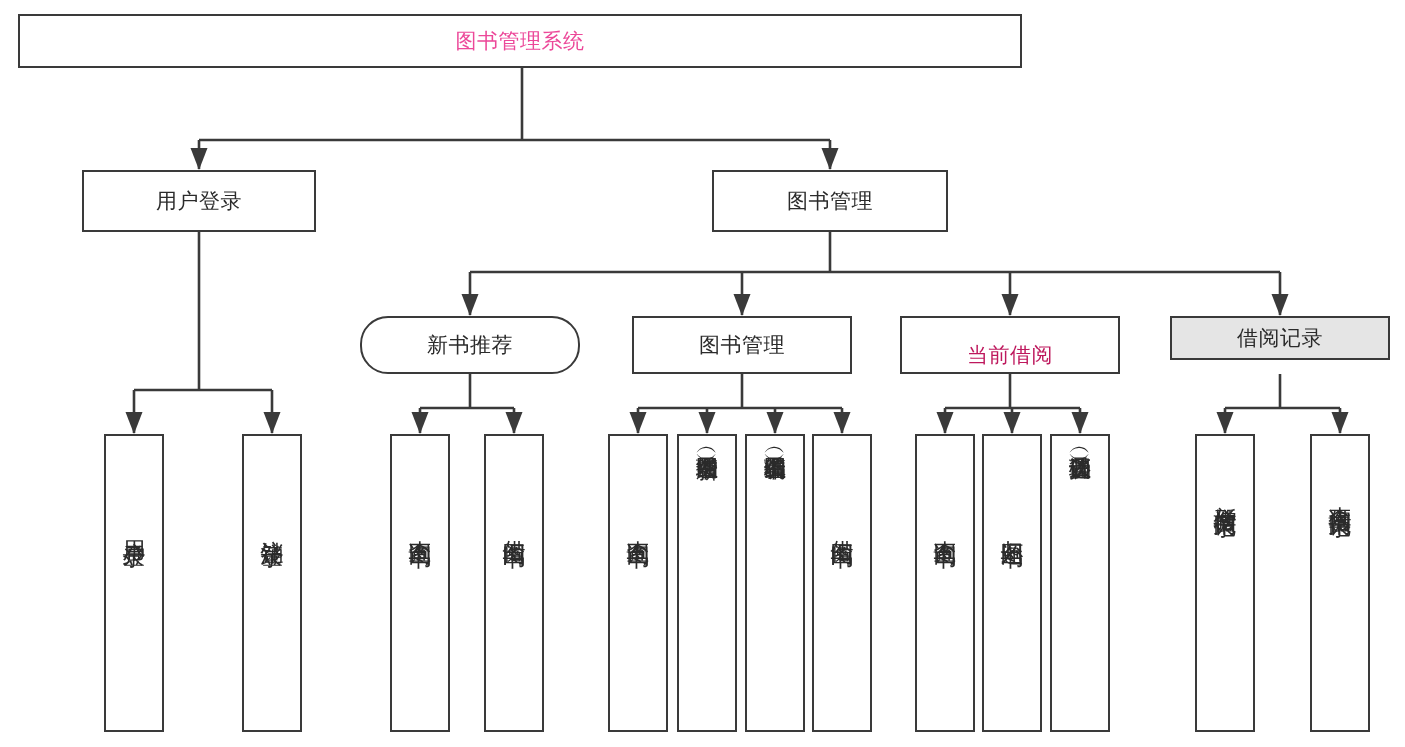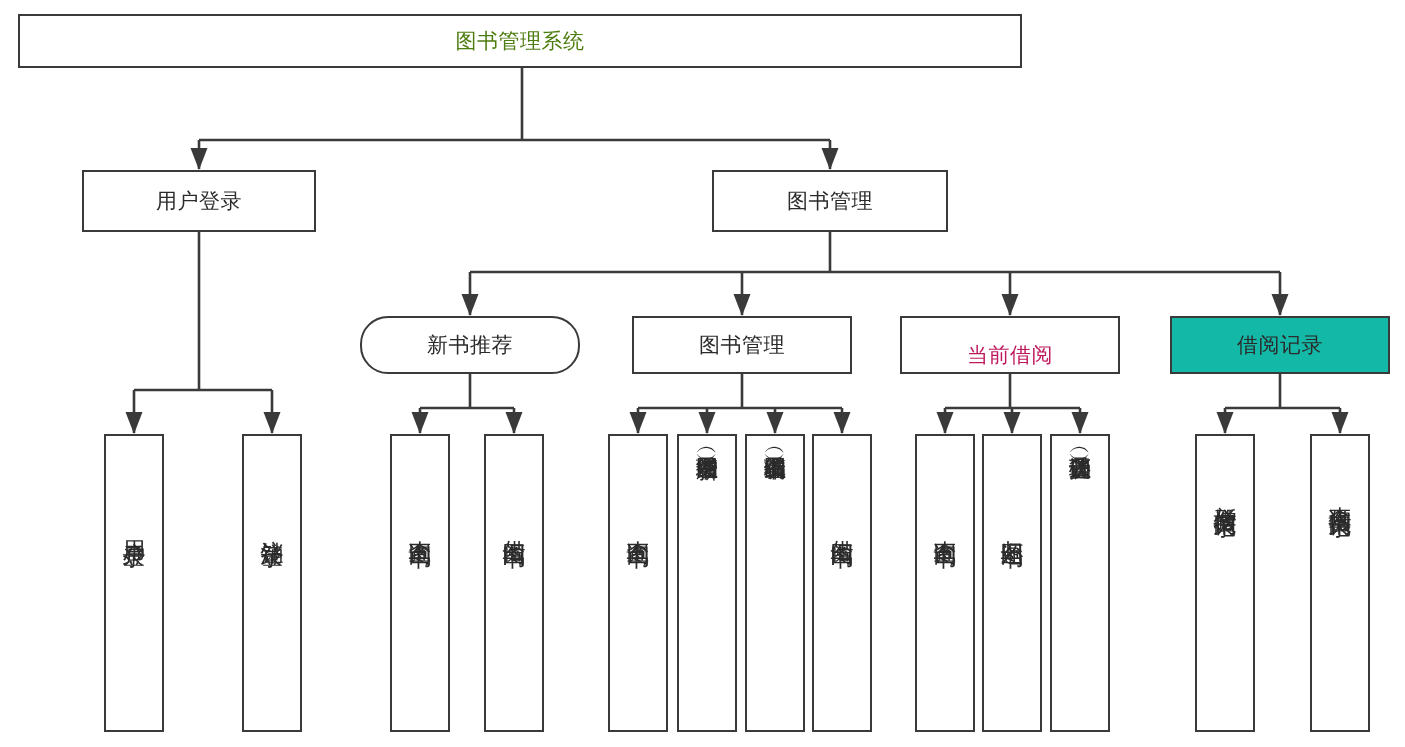--- a/index.html
+++ b/index.html
@@ -134,38 +134,38 @@
       <polygon points="1071.5,412 1088.5,412 1080,434" fill="#3a3a3a"></polygon>
       <line x1="1280" y1="374" x2="1280" y2="408" stroke="#3a3a3a" stroke-width="2.6"></line>
       <line x1="1225" y1="408" x2="1340" y2="408" stroke="#3a3a3a" stroke-width="2.6"></line>
       <line x1="1225" y1="408" x2="1225" y2="433" stroke="#3a3a3a" stroke-width="2.6"></line>
       <polygon points="1216.5,412 1233.5,412 1225,434" fill="#3a3a3a"></polygon>
       <line x1="1340" y1="408" x2="1340" y2="433" stroke="#3a3a3a" stroke-width="2.6"></line>
       <polygon points="1331.5,412 1348.5,412 1340,434" fill="#3a3a3a"></polygon>
     </svg>
   <div id="node-layer">
       <div class="node-box horizontal" style="left: 18px; top: 14px; width: 1004px; height: 54px; border-color: rgb(58, 58, 58); background: rgb(255, 255, 255);">
-        <span class="node-label" style="color: #4d7c0f;">图书管理系统</span>
+        <span class="node-label" style="color: #ec4899;">图书管理系统</span>
       </div>
       <div class="node-box horizontal" style="left: 82px; top: 170px; width: 234px; height: 62px; border-color: rgb(58, 58, 58); background: rgb(255, 255, 255);">
         <span class="node-label" style="color: rgb(43, 43, 43);">用户登录</span>
       </div>
       <div class="node-box horizontal" style="left: 712px; top: 170px; width: 236px; height: 62px; border-color: rgb(58, 58, 58); background: rgb(255, 255, 255);">
         <span class="node-label" style="color: rgb(43, 43, 43);">图书管理</span>
       </div>
       <div class="node-box horizontal" style="left: 360px; top: 316px; width: 220px; height: 58px; border-color: rgb(58, 58, 58); background: rgb(255, 255, 255); border-radius: 28px;">
         <span class="node-label" style="color: rgb(43, 43, 43);">新书推荐</span>
       </div>
       <div class="node-box horizontal" style="left: 632px; top: 316px; width: 220px; height: 58px; border-color: rgb(58, 58, 58); background: rgb(255, 255, 255);">
         <span class="node-label" style="color: rgb(43, 43, 43);">图书管理</span>
       </div>
       <div class="node-box horizontal" style="left: 900px; top: 316px; width: 220px; height: 58px; border-color: rgb(58, 58, 58); background: rgb(255, 255, 255);">
         <span class="node-label" style="color: #be185d; margin-top: 20px;">当前借阅</span>
       </div>
-      <div class="node-box horizontal" style="left: 1170px; top: 316px; width: 220px; height: 58px; border-color: rgb(58, 58, 58); background: #14b8a6;">
+      <div class="node-box horizontal" style="left: 1170px; top: 316px; width: 220px; height: 44px; border-color: rgb(58, 58, 58); background: #e5e5e5;">
         <span class="node-label" style="color: rgb(43, 43, 43);">借阅记录</span>
       </div>
       <div class="node-box vertical short" style="left: 104px; top: 434px; width: 60px; height: 298px; border-color: rgb(58, 58, 58); background: rgb(255, 255, 255);">
         <span class="node-label" style="color: rgb(43, 43, 43);">用户登录</span>
       </div>
       <div class="node-box vertical short" style="left: 242px; top: 434px; width: 60px; height: 298px; border-color: rgb(58, 58, 58); background: rgb(255, 255, 255);">
         <span class="node-label" style="color: rgb(43, 43, 43);">注销登录</span>
       </div>
       <div class="node-box vertical short" style="left: 390px; top: 434px; width: 60px; height: 298px; border-color: rgb(58, 58, 58); background: rgb(255, 255, 255);">
         <span class="node-label" style="color: rgb(43, 43, 43);">查询图书</span>

